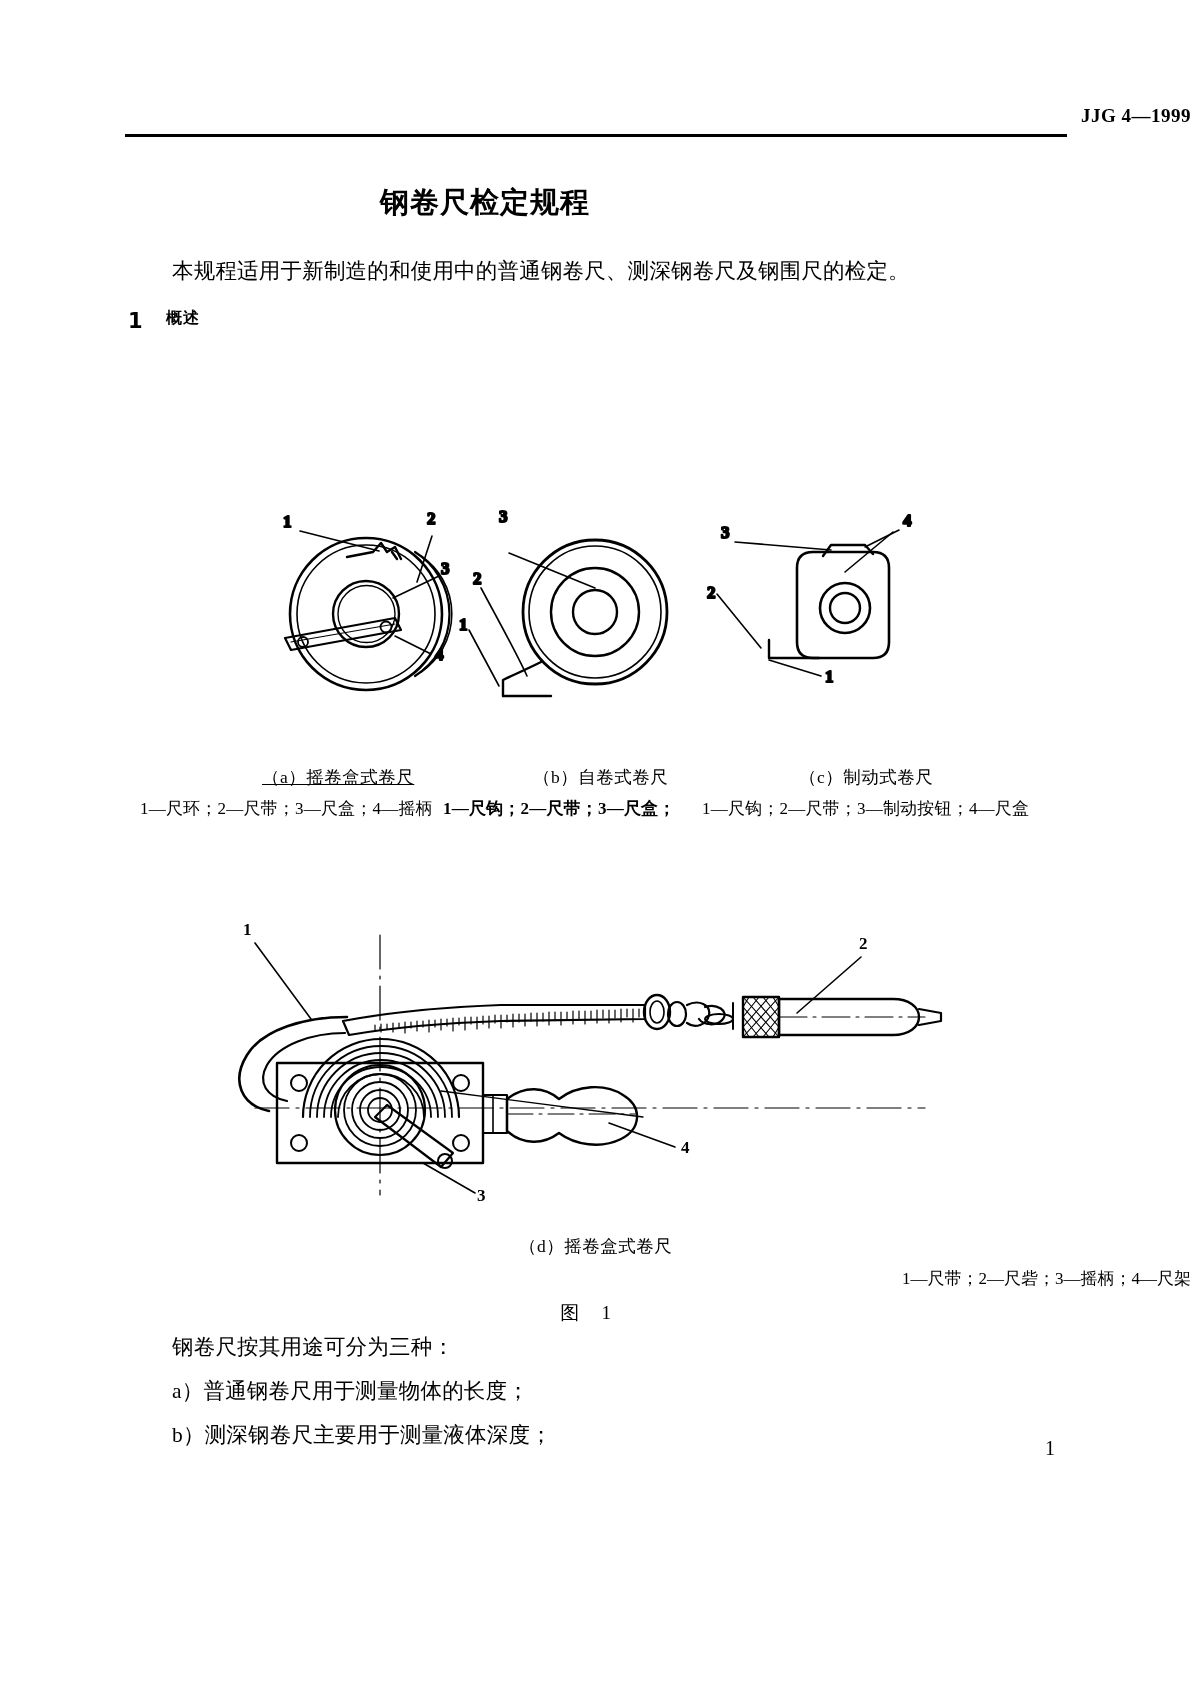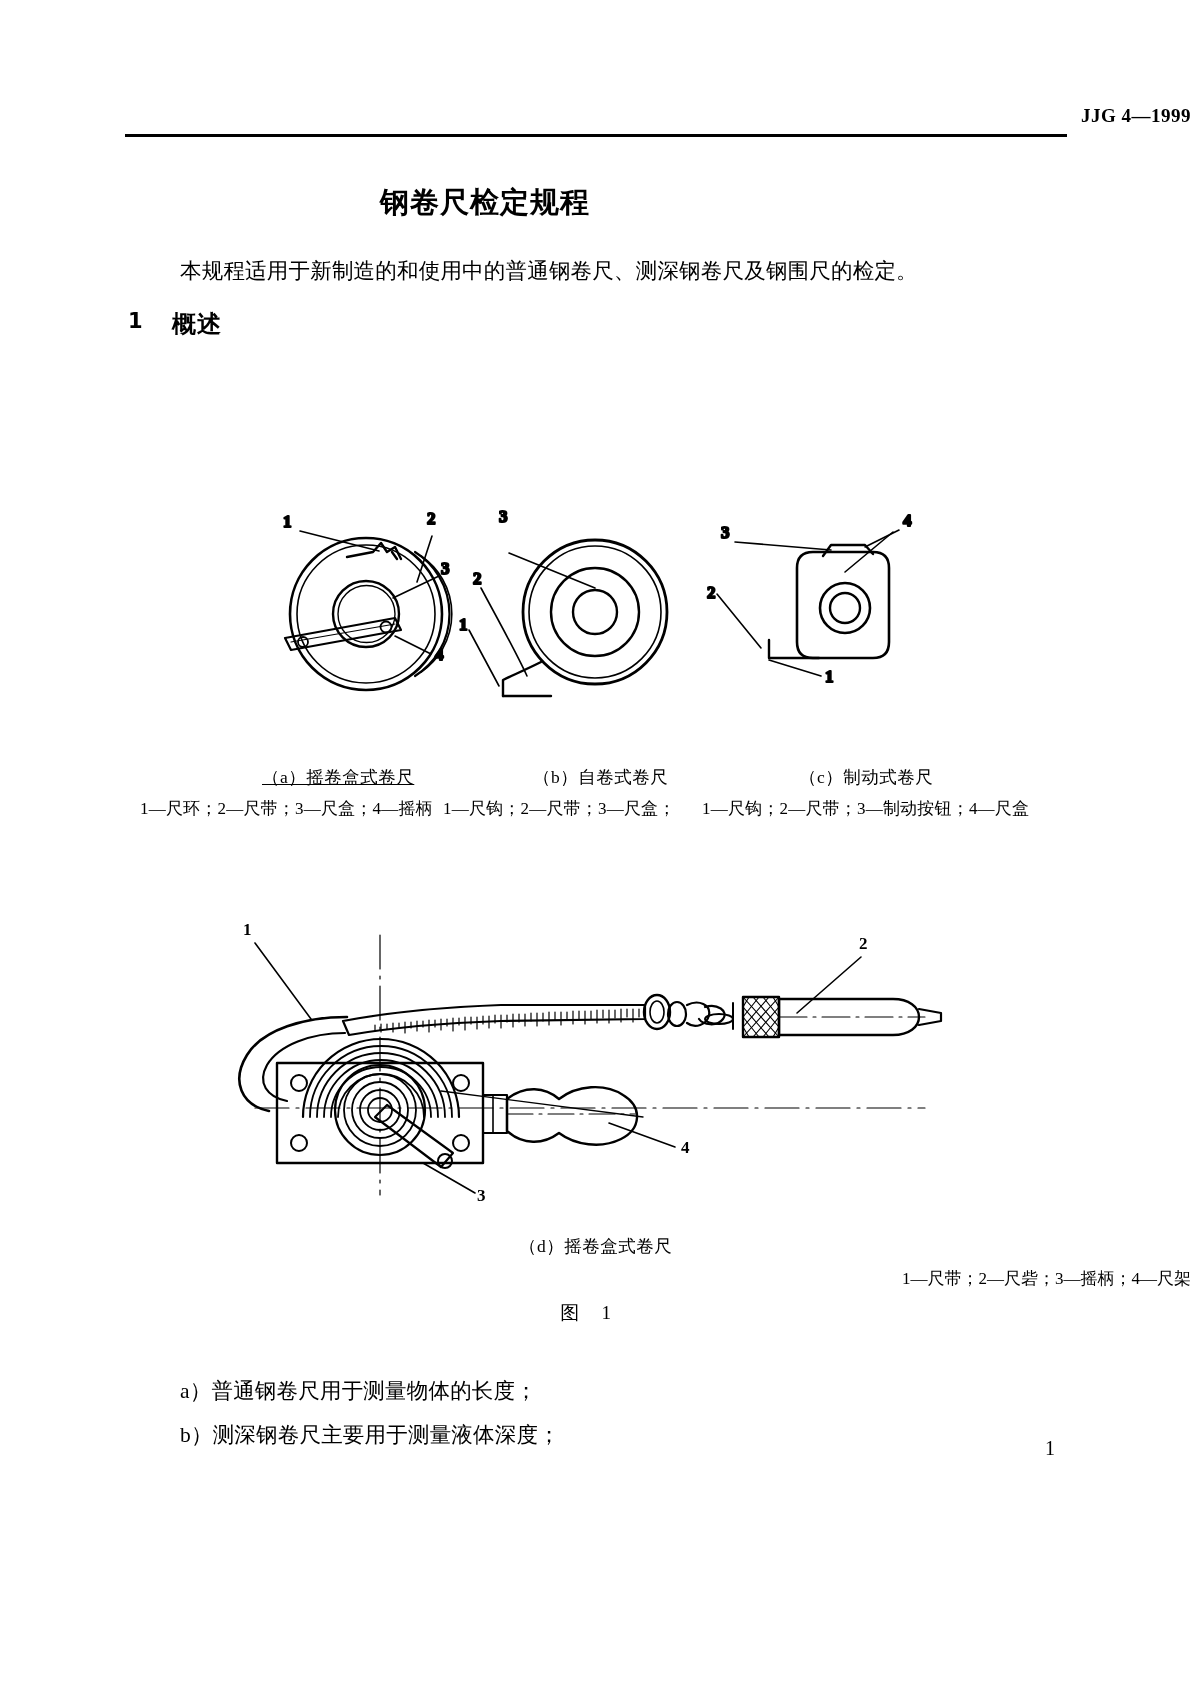--- a/index.html
+++ b/index.html
@@ -52,38 +52,37 @@
     font-weight: bold;
     font-size: 29px;
     letter-spacing: 1px;
   }
   .para {
     position: absolute;
     font-size: 21.5px;
     line-height: 32px;
     letter-spacing: 0.2px;
     white-space: nowrap;
-    margin-left: 8px;
   }
   .scope-para { top: 255px; left: 172px; }
   .sec-num {
     position: absolute;
     top: 309px;
     left: 128px;
     font-family: "DejaVu Sans", "Liberation Sans", sans-serif;
     font-weight: bold;
     font-size: 21px;
   }
   .sec-title {
     position: absolute;
     top: 308px;
-    left: 172px;
+    left: 166px;
     font-family: "DejaVu Sans", "Liberation Sans", sans-serif;
     font-weight: bold;
-    font-size: 24px;
+    font-size: 16px;
     letter-spacing: 1px;
   }
   .intro-para { top: 363px; left: 172px; }
 
   
   .fig-caption {
     position: absolute;
     font-size: 17.5px;
     white-space: nowrap;
     letter-spacing: 0.5px;
@@ -91,21 +90,21 @@
   .cap-a { top: 765px; left: 262px; text-decoration: underline; }
   .cap-b { top: 765px; left: 533px; }
   .cap-c { top: 765px; left: 799px; }
   .legend {
     position: absolute;
     font-size: 17px;
     white-space: nowrap;
     letter-spacing: 0.2px;
   }
   .leg-a { top: 797px; left: 140px; }
-  .leg-b { top: 797px; left: 443px; }
+  .leg-b { top: 797px; left: 443px; font-weight: bold; }
   .leg-c { top: 797px; left: 660px; margin-left: 42px; }
 
   .cap-d {
     position: absolute;
     top: 1234px;
     left: 0;
     width: 1191px;
     text-align: center;
     font-size: 17.5px;
     letter-spacing: 0.5px;
@@ -376,18 +375,19 @@
     <text class="lbl" x="18" y="40">1</text>
     <text class="lbl" x="634" y="54">2</text>
     <text class="lbl" x="252" y="306">3</text>
     <text class="lbl" x="456" y="258">4</text>
   </svg>
 
   <div class="cap-d">（d）摇卷盒式卷尺</div>
   <div class="leg-d">1—尺带；2—尺砦；3—摇柄；4—尺架</div>
   <div class="fig-number">图&nbsp;&nbsp;&nbsp;1</div>
 
+  <div class="para body-para p-usage">钢卷尺按其用途可分为三种：</div>
   <div class="para body-para p-a">a）普通钢卷尺用于测量物体的长度；</div>
   <div class="para body-para p-b">b）测深钢卷尺主要用于测量液体深度；</div>
 
   <div class="page-number">1</div>
 
 </div>
 
 </body></html>

